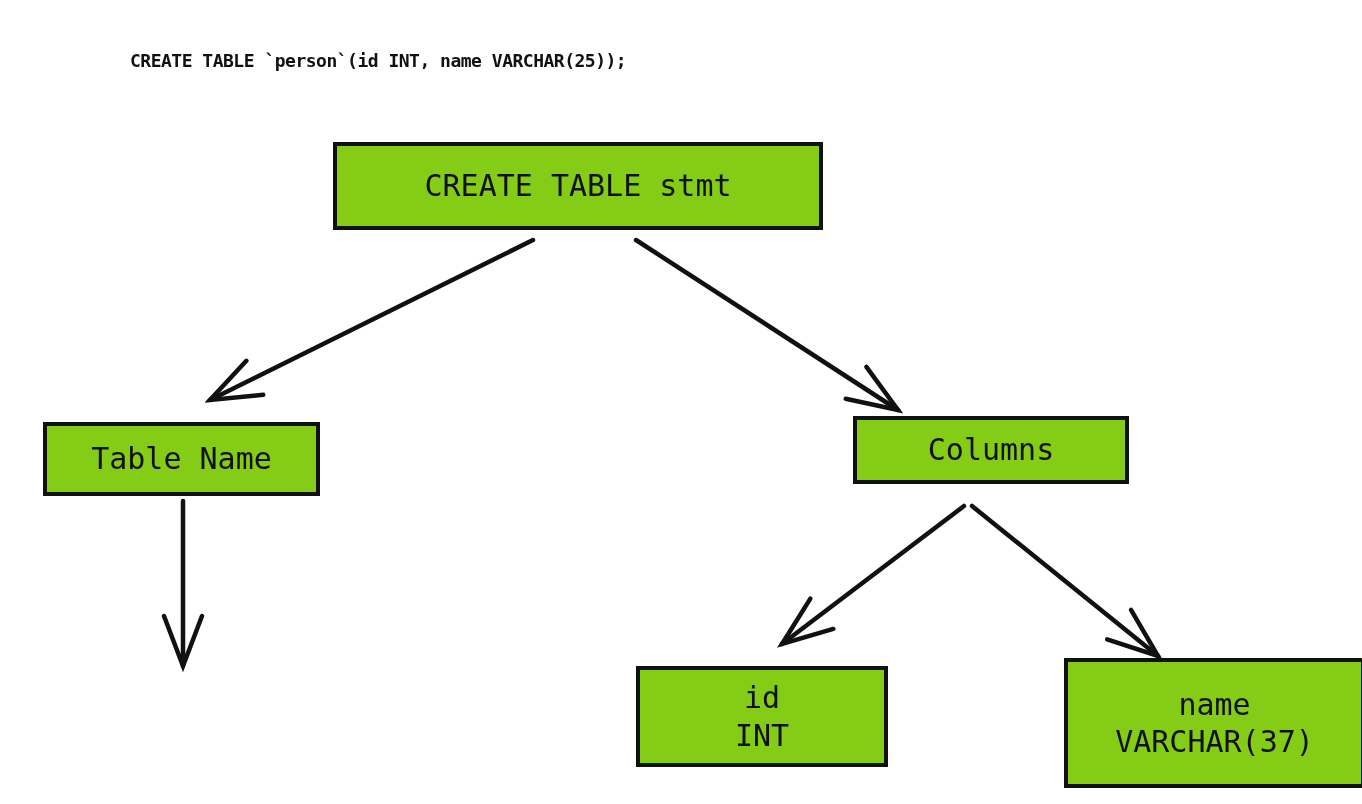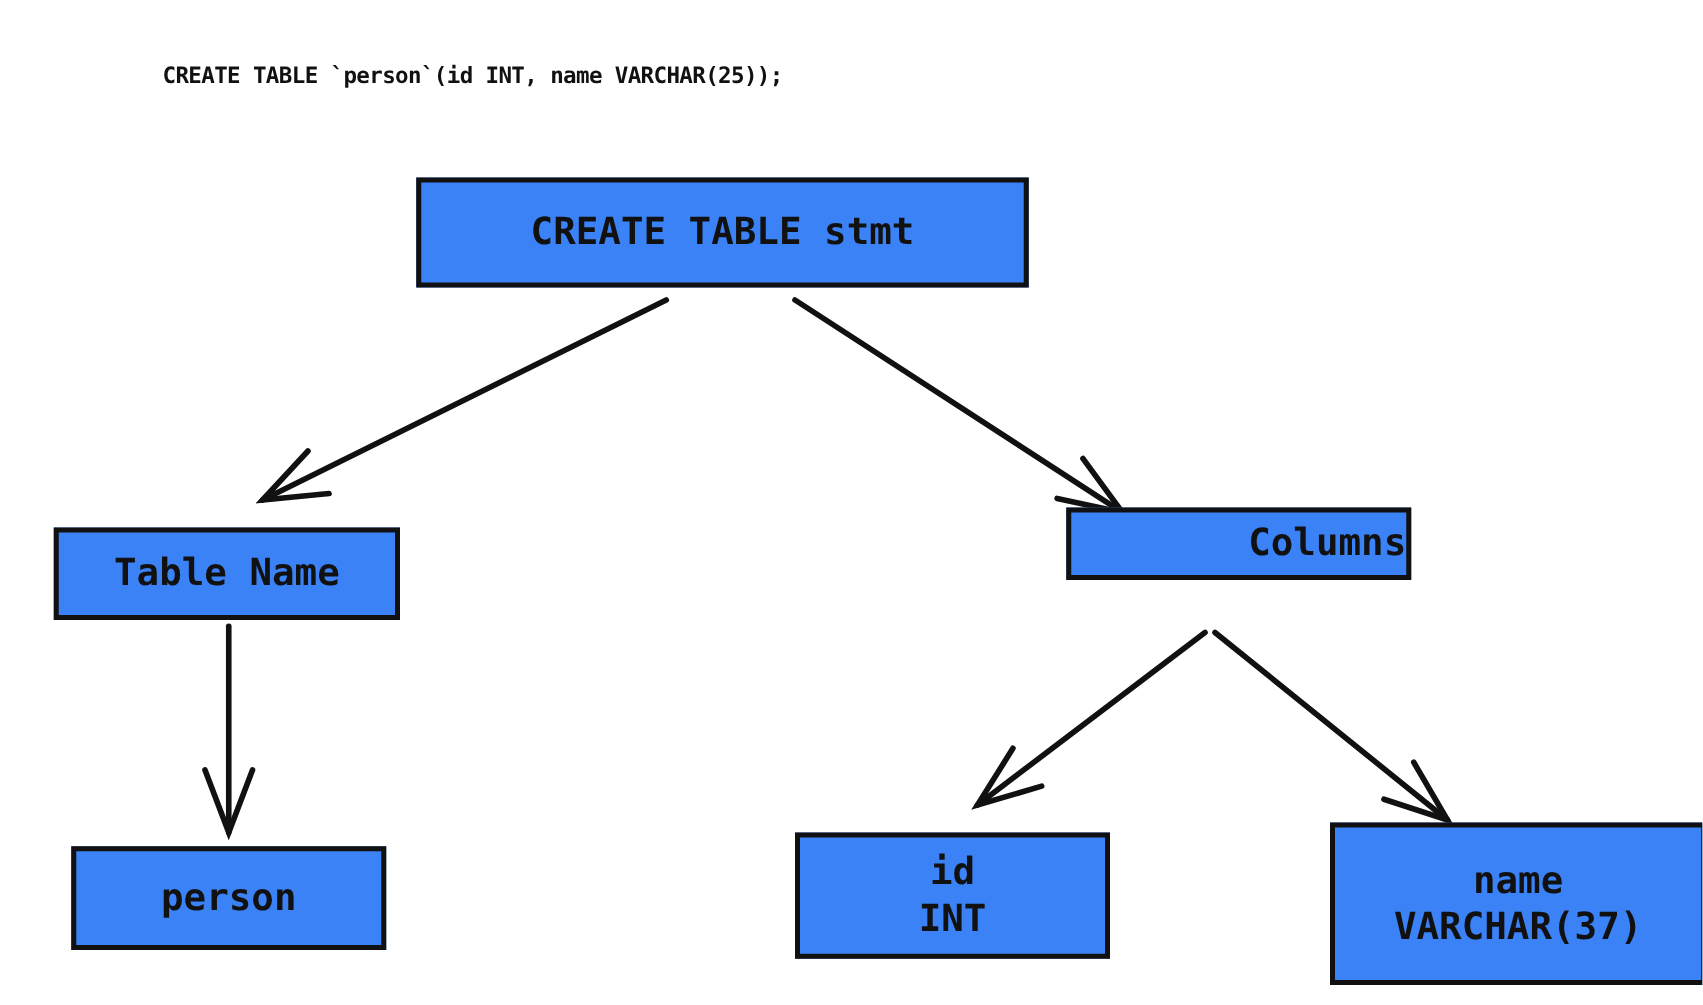--- a/index.html
+++ b/index.html
@@ -35,27 +35,27 @@
   }
   .edges line {
     stroke: #111111;
     stroke-width: 4.5;
     stroke-linecap: round;
   }
   .node {
     position: absolute;
     box-sizing: border-box;
     border: 4px solid #111111;
-    background: #3b82f6;
+    background: #84cc16;
     display: flex;
     flex-direction: column;
     align-items: center;
     justify-content: center;
     font-size: 30px;
-    font-weight: bold;
+    font-weight: normal;
     line-height: 1.25;
     text-align: center;
     white-space: nowrap;
   }
   .node span { display: block; }
 </style>
 </head>
 <body>
 
 <div class="canvas">
@@ -76,27 +76,24 @@
   </svg>
 
   <div class="node" style="left:333px; top:142px; width:490px; height:88px;">
     <span>CREATE TABLE stmt</span>
   </div>
 
   <div class="node" style="left:43px; top:422px; width:277px; height:74px;align-items:center;">
     <span>Table Name</span>
   </div>
 
-  <div class="node" style="left:853px; top:406px; width:276px; height:58px;align-items:flex-end;">
+  <div class="node" style="left:853px; top:416px; width:276px; height:68px;">
     <span>Columns</span>
   </div>
 
-  <div class="node" style="left:57px; top:677px; width:252px; height:83px;">
-    <span>person</span>
-  </div>
 
   <div class="node" style="left:636px; top:666px; width:252px; height:101px;">
     <span>id</span>
     <span>INT</span>
   </div>
 
   <div class="node" style="left:1028px; top:658px; width:301px; height:130px;margin-left:36px;">
     <span>name</span>
     <span>VARCHAR(37)</span>
   </div>

